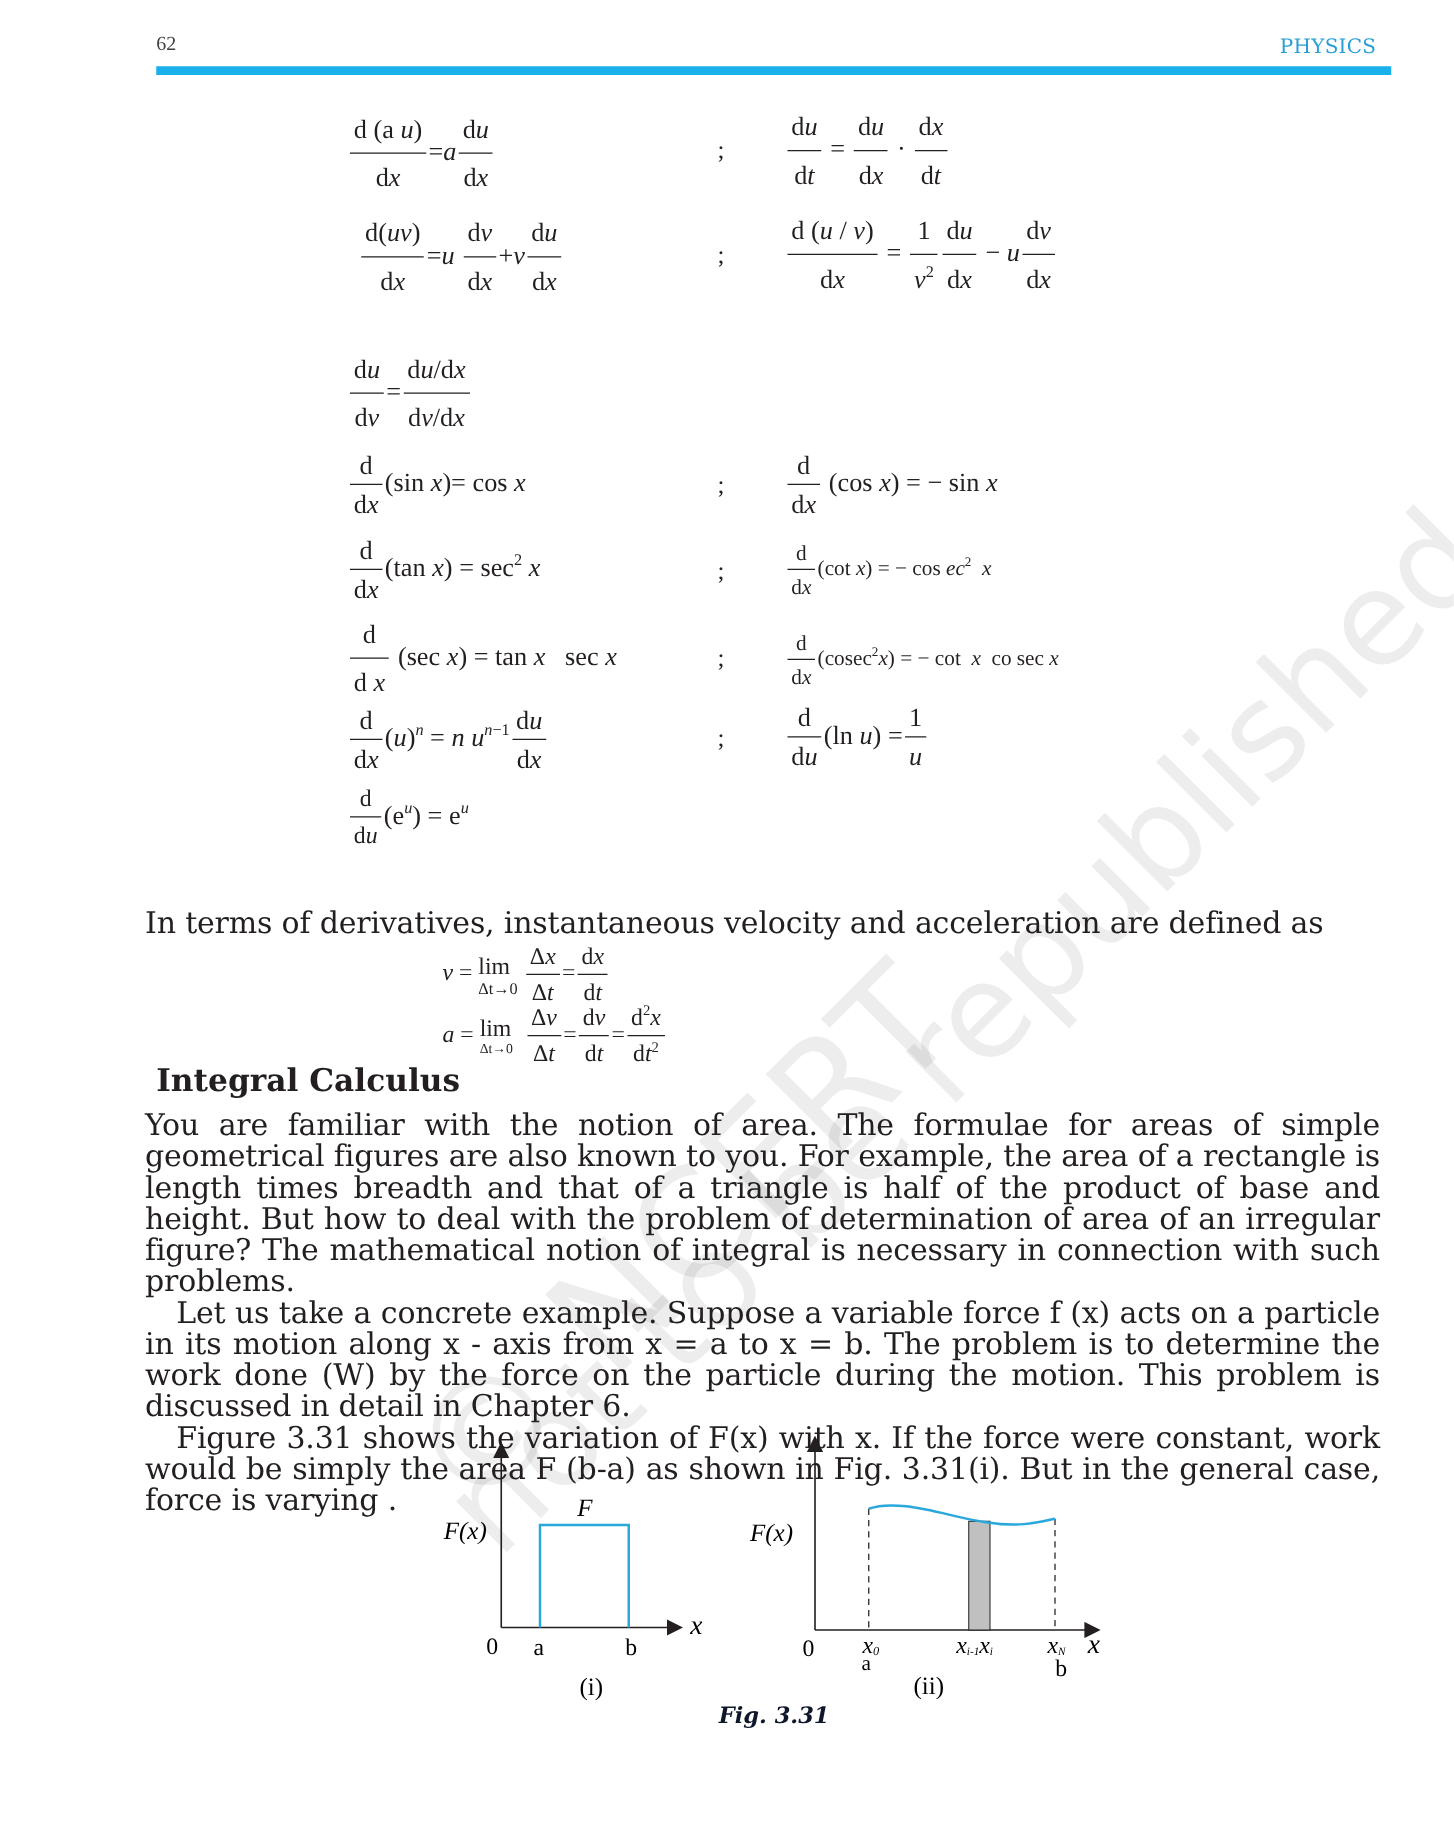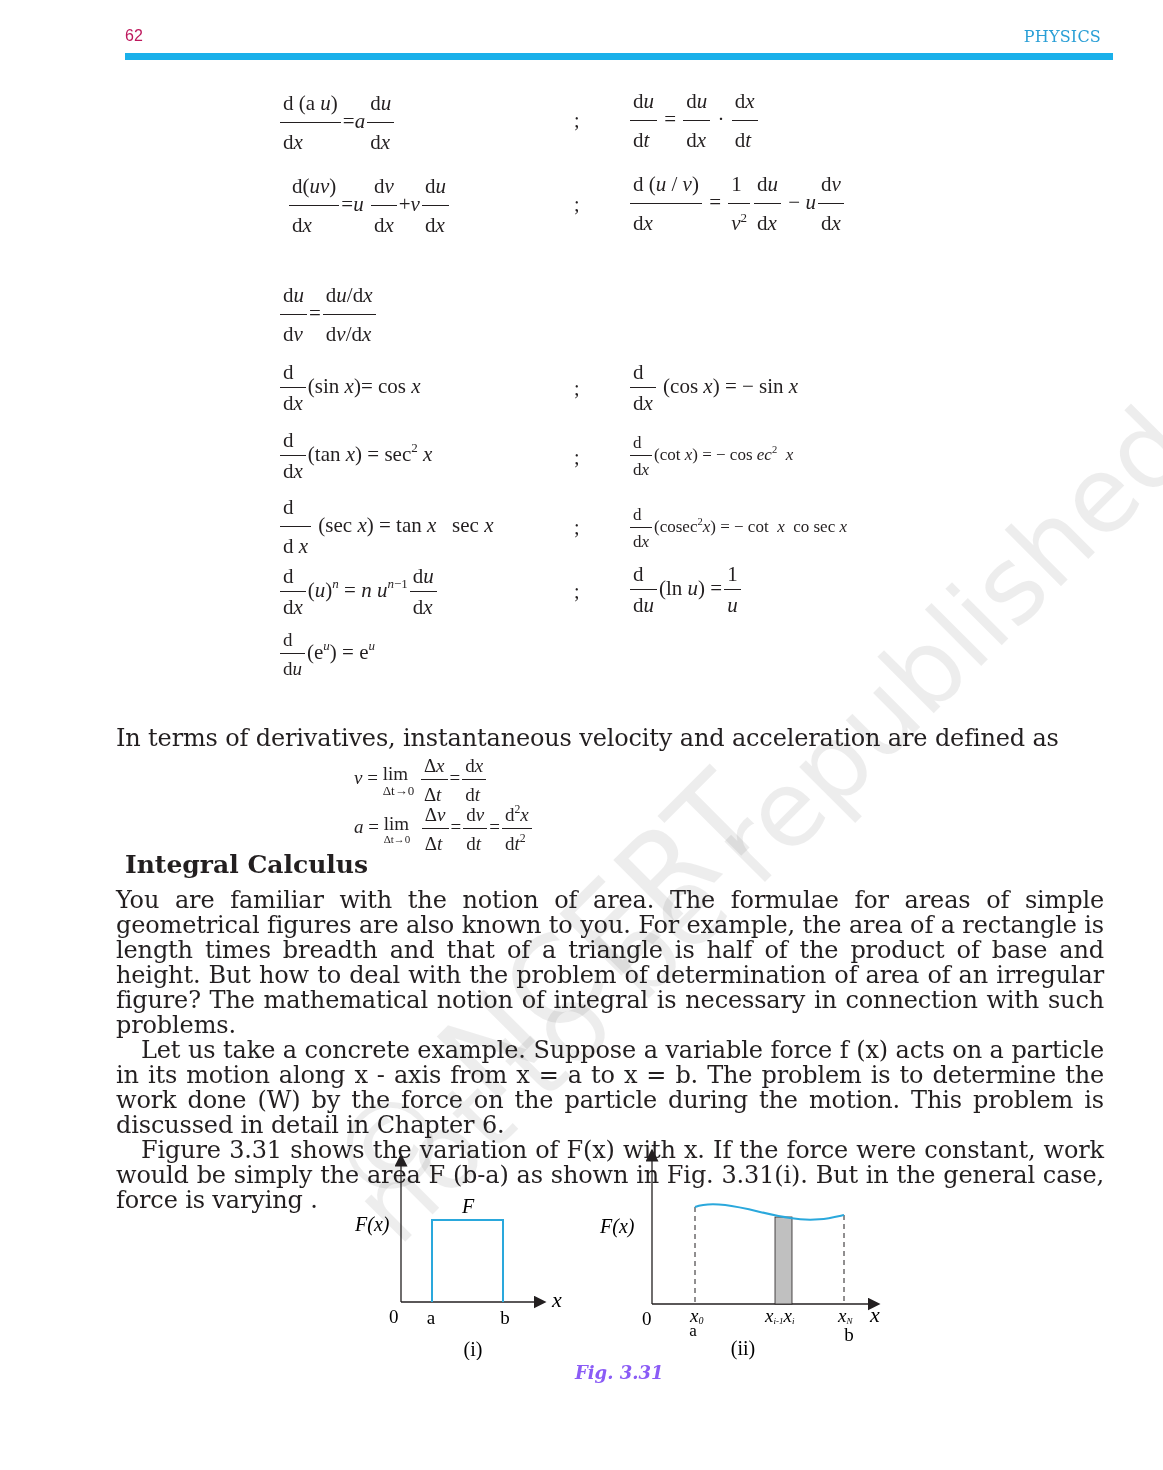--- a/index.html
+++ b/index.html
@@ -1,45 +1,45 @@
 <!DOCTYPE html>
 <html><head>
 <meta charset="utf-8">
 <style>
   html, body { margin: 0; padding: 0; background: #ffffff; }
   body { width: 1163px; height: 1470px; position: relative; overflow: hidden;
          font-family: "DejaVu Serif", "Liberation Serif", serif; color: #231f20; }
   .abs { position: absolute; }
-  .page-num { left: 125px; top: 27px; font-size: 16px; color: #be185d; font-family: Liberation Sans, sans-serif; }
+  .page-num { left: 125px; top: 27px; font-size: 16px; color: #404040; font-family: Liberation Serif, serif; }
   .page-subject { right: 62px; top: 27px; font-size: 16px; color: #2a9fd6; font-family: "DejaVu Serif", serif; letter-spacing: 0.2px; }
   .rule { left: 125px; top: 53px; width: 988px; height: 7px; background: #1ab0ea; }
 
   .math { font-family: "Liberation Serif", "DejaVu Serif", serif; font-size: 21px; line-height: 1; white-space: nowrap; }
   .math i { font-style: italic; }
-  .frac { display: inline-block; vertical-align: middle; margin: 0 2px; }
+  .frac { display: inline-block; vertical-align: middle; text-align: center; margin: 0 2px; }
   .frac > span { display: block; padding: 0 3px; }
   .frac > .num { border-bottom: 1.3px solid #231f20; padding-bottom: 4px; }
   .frac > .den { padding-top: 5px; }
   .frac.tall > .num { padding-bottom: 8px; }
   .frac.tall > .den { padding-top: 9px; }
   .frac.small { font-size: 19px; }
   .semi { font-size: 20px; }
   sup { font-size: 0.62em; vertical-align: 0.65em; line-height: 0; }
   .lim { display: inline-block; text-align: left; vertical-align: middle; }
   .lim > span { display: block; }
   .lim .under { font-size: 13px; margin-top: 1px; }
 
   .body-text { left: 116px; width: 988px; font-family: "DejaVu Serif", serif; font-size: 24px; line-height: 25px; text-align: justify; color: #231f20; letter-spacing: -0.15px; }
   .body-text p { margin: 0; }
   .body-text p.indent { text-indent: 25px; }
   .heading { left: 125px; top: 850px; font-family: "DejaVu Serif", serif; font-weight: bold; font-size: 25px; }
 
   .watermark { font-family: "DejaVu Sans", sans-serif; color: rgba(0,0,0,0.07); font-size: 120px; transform: rotate(-45deg); transform-origin: left top; white-space: nowrap; pointer-events: none; }
 
-  .fig-caption { left: 575px; top: 1362px; font-family: "DejaVu Serif", serif; font-weight: bold; font-style: italic; font-size: 18px; color: #8b5cf6; }
+  .fig-caption { left: 575px; top: 1362px; font-family: "DejaVu Serif", serif; font-weight: bold; font-style: italic; font-size: 18px; color: #0f172a; }
   svg text { font-family: "Liberation Serif", "DejaVu Serif", serif; }
 </style>
 </head>
 <body>
 
 <div class="abs page-num">62</div>
 <div class="abs page-subject">PHYSICS</div>
 <div class="abs rule"></div>
 
 <div class="abs watermark" style="left:300px; top:1140px;">© NCERT</div>

